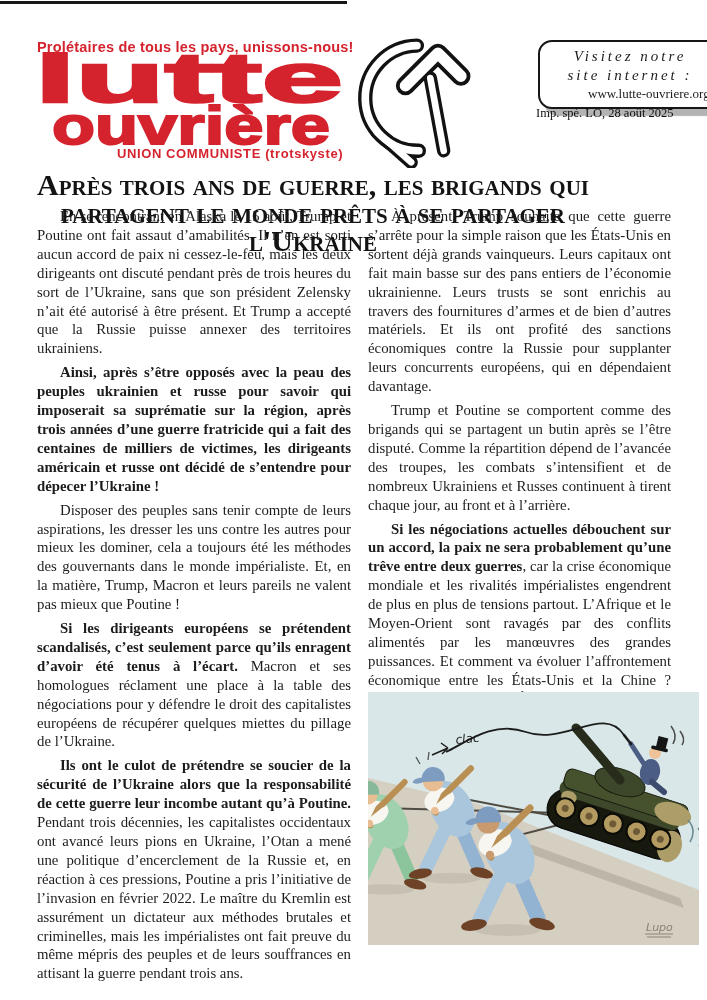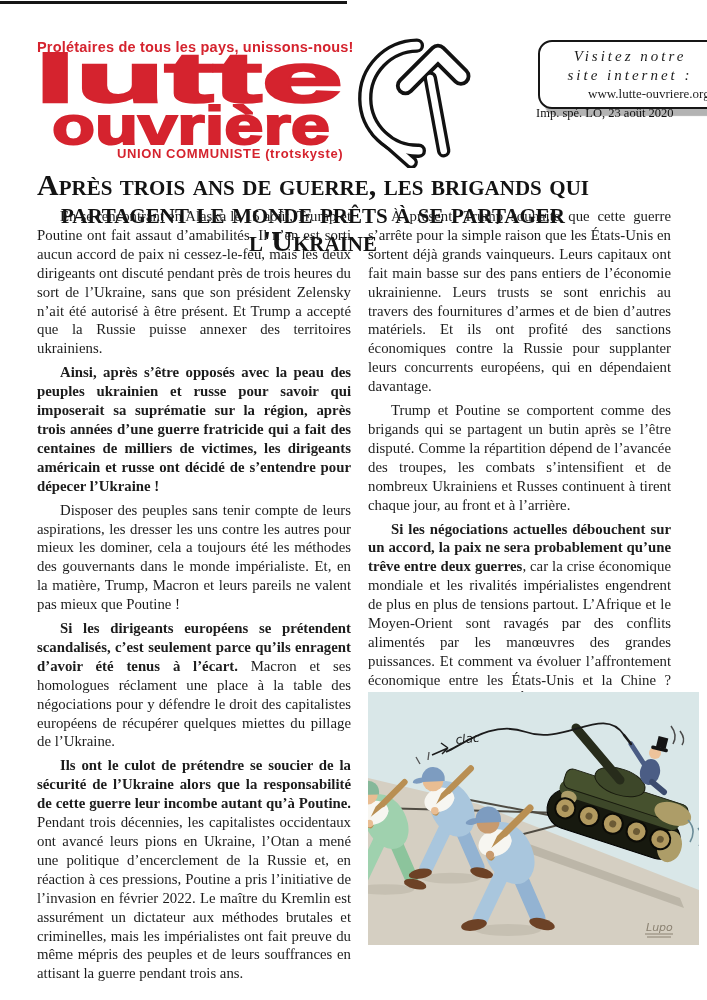--- a/index.html
+++ b/index.html
@@ -66,21 +66,21 @@
         <path d="M54,52 L88,18 L112,42" stroke-width="12"></path>
       </g>
     </svg>
 
     <div class="abs sitebox">
       <div class="it">Visitez notre</div>
       <div class="it">site internet :</div>
       <div class="url">www.lutte-ouvriere.org</div>
     </div>
 
-    <div class="abs imprint">Imp. spé. LO, 23 août 2020</div>
+    <div class="abs imprint">Imp. spé. LO, 28 août 2025</div>
   </header>
 
   <h1 class="abs headline">
     <span>Après trois ans de guerre, les brigands qui</span><br>
     <span>partagent le monde prêts à se partager l'Ukraine</span>
   </h1>
 
   <div class="abs col" id="col-left">
       <p>En se rencontrant en Alaska le 15 août, Trump et Poutine ont fait assaut d’amabilités. Il n’en est sorti aucun accord de paix ni cessez-le-feu, mais les deux dirigeants ont discuté pendant près de trois heures du sort de l’Ukraine, sans que son président Zelensky n’ait été autorisé à être présent. Et Trump a accepté que la Russie puisse annexer des territoires ukrainiens.</p>
       <p><strong>Ainsi, après s’être opposés avec la peau des peuples ukrainien et russe pour savoir qui imposerait sa suprématie sur la région, après trois années d’une guerre fratricide qui a fait des centaines de milliers de victimes, les dirigeants américain et russe ont décidé de s’entendre pour dépecer l’Ukraine !</strong></p>

